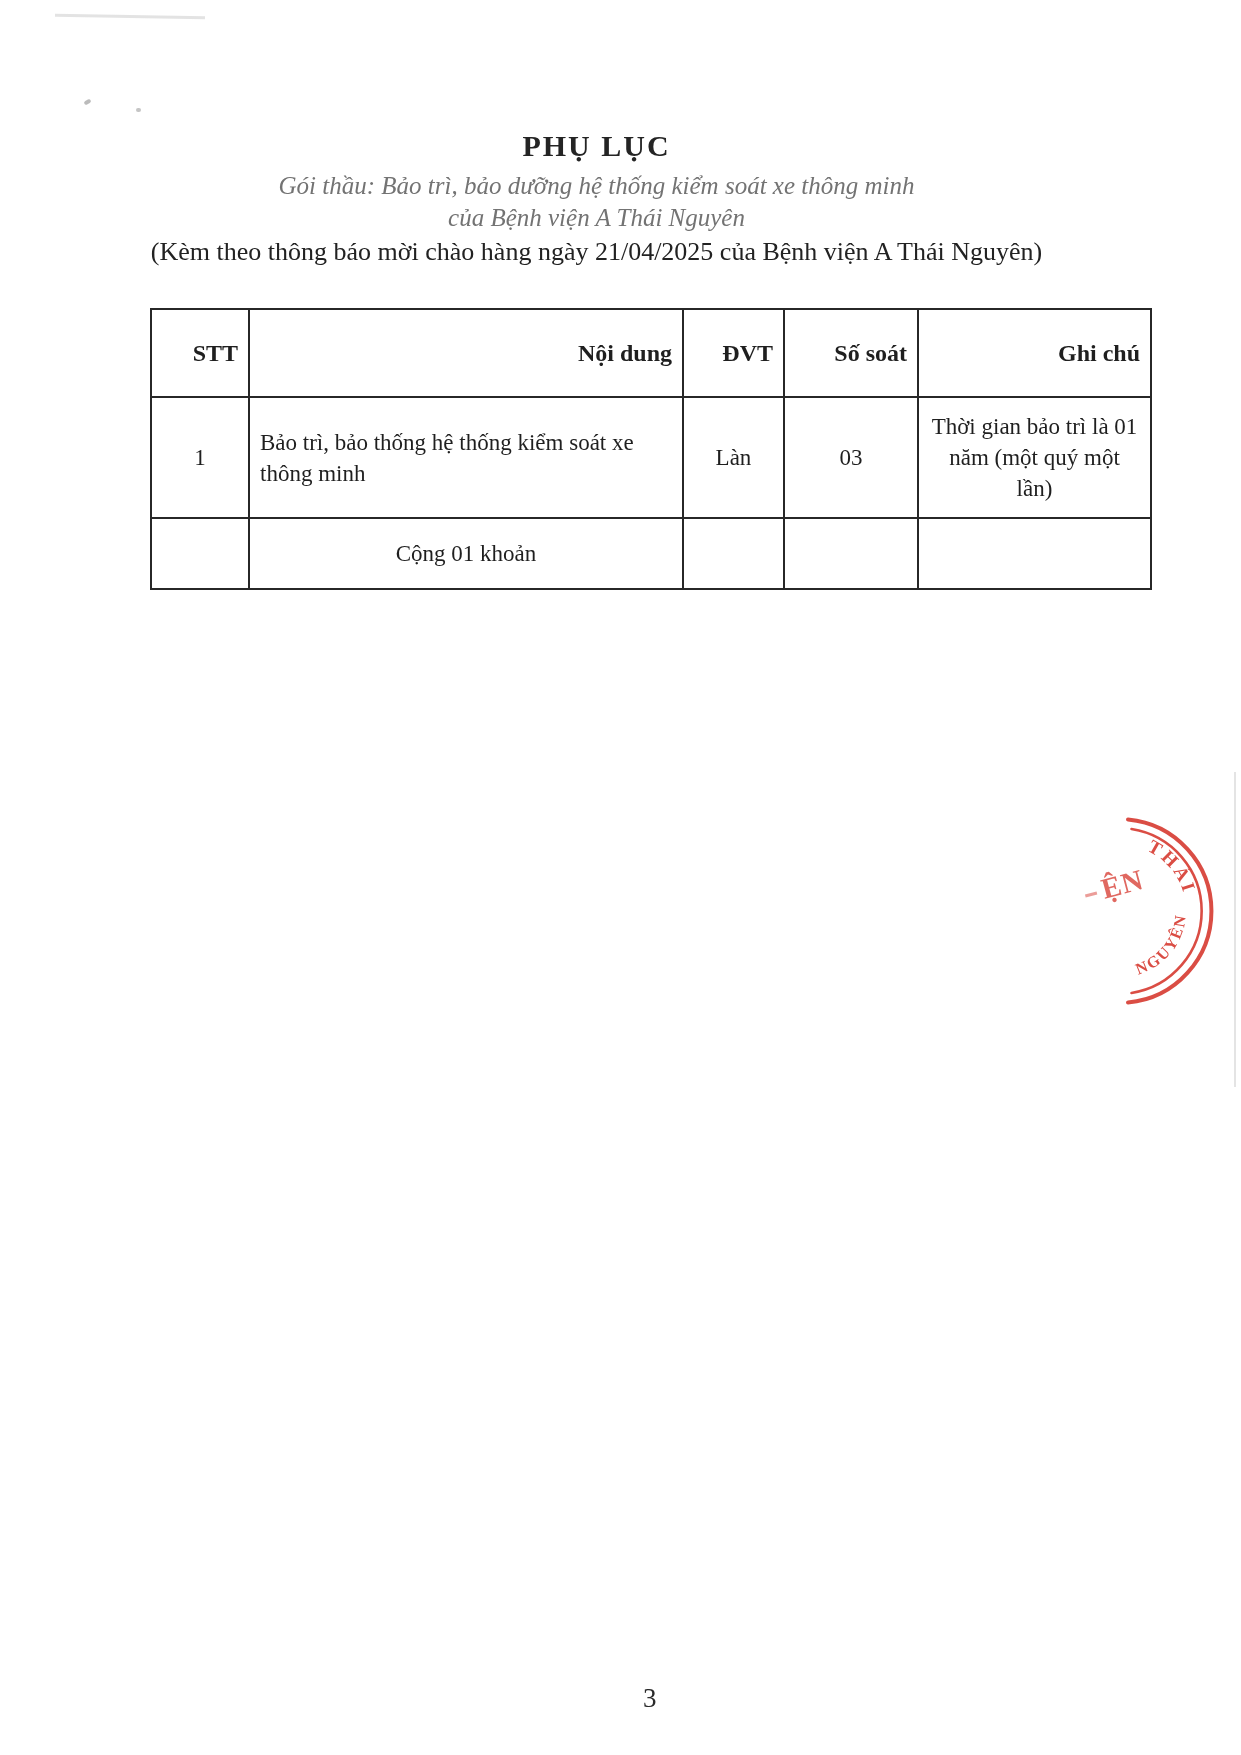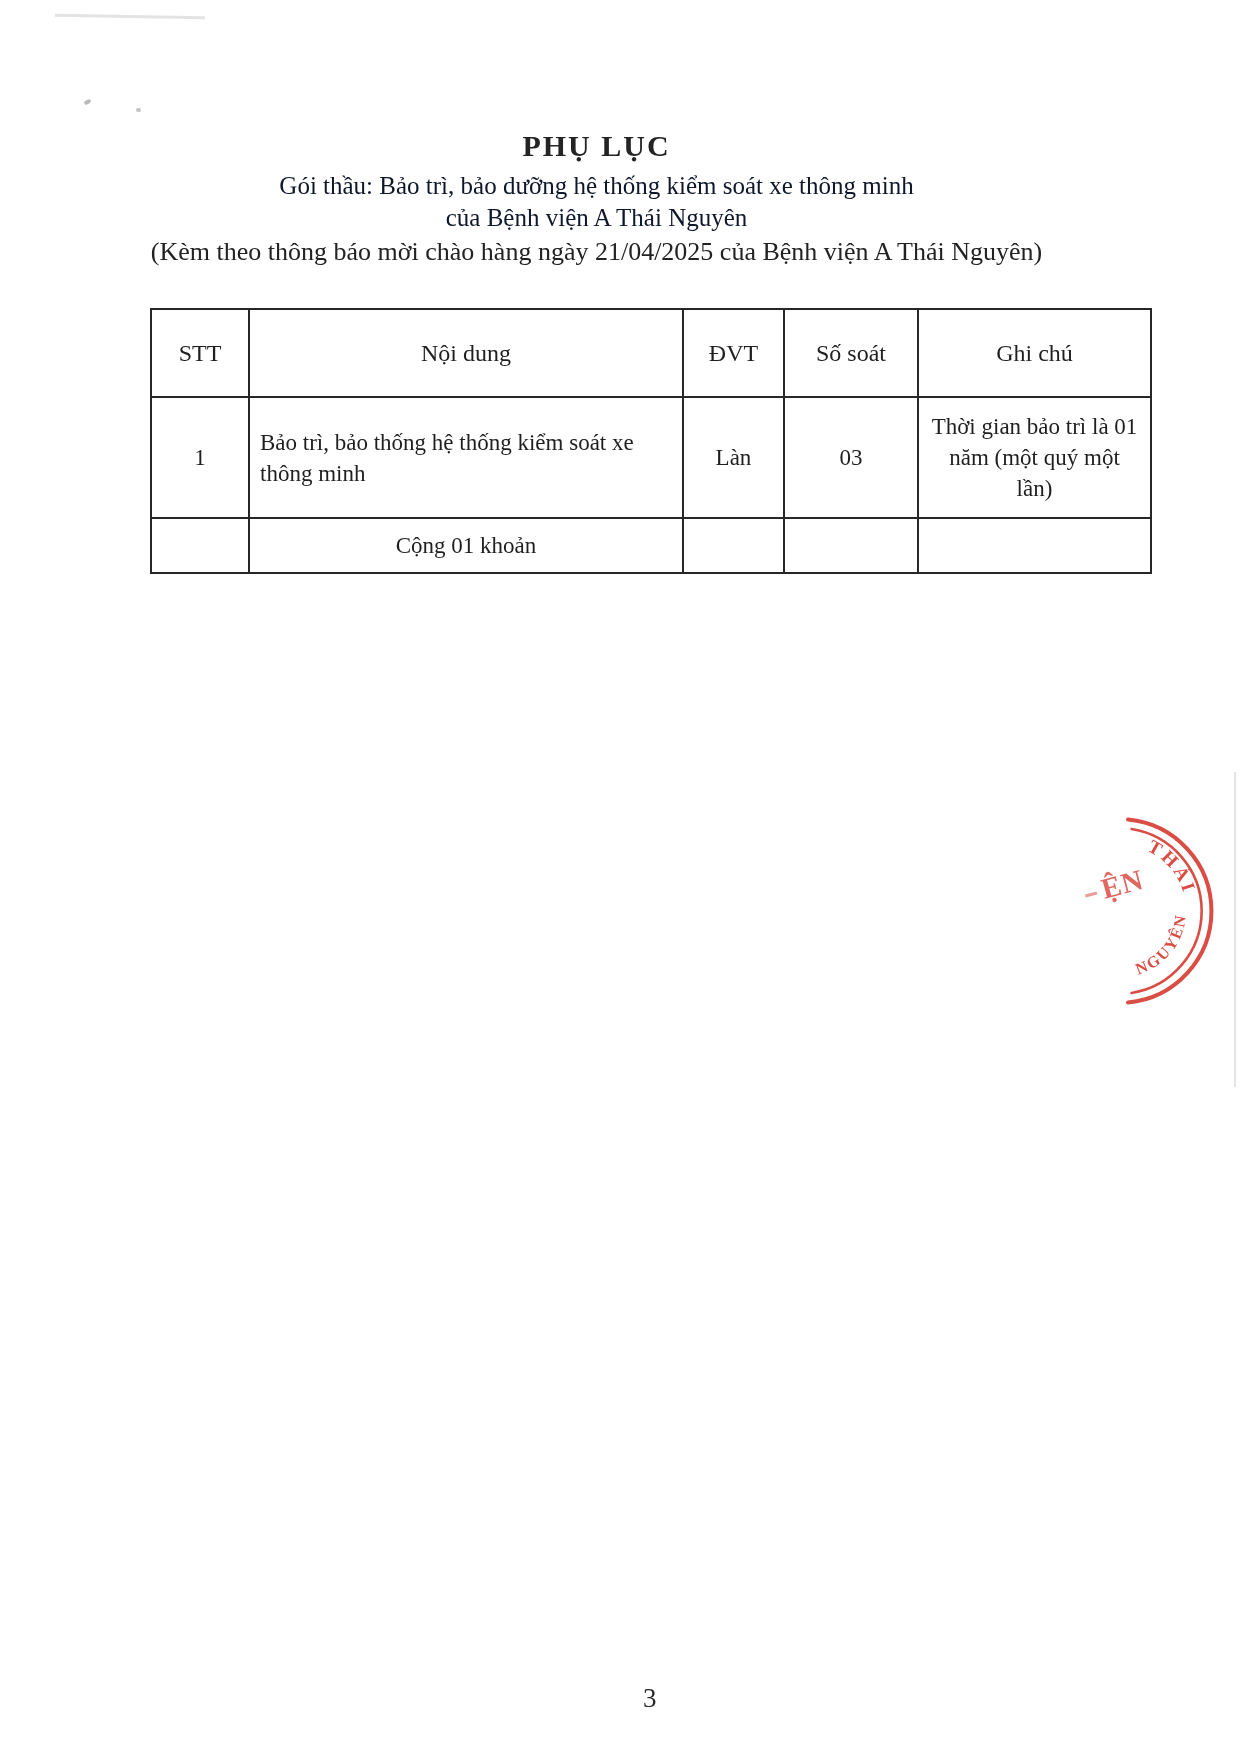--- a/index.html
+++ b/index.html
@@ -21,21 +21,21 @@
   }
   .doc-title{
     font-size:30px;font-weight:bold;letter-spacing:2px;
     line-height:37px;color:#242424;
   }
   .doc-subtitle{
     font-size:31px;font-weight:normal;letter-spacing:1px;
     line-height:36px;color:#2a2a2a;
   }
   .pkg-line{
-    font-size:25px;line-height:32px;color:#0f172a;
+    font-size:25px;line-height:32px;color:#737373;font-style:italic;
   }
   .pkg-line.first{margin-top:6px;}
   .doc-note{
     font-size:26px;line-height:34px;color:#222;
     margin-top:1px;
   }
 
   
   table.goods{
     position:absolute;top:308px;left:150px;
@@ -44,24 +44,24 @@
     background:transparent;
   }
   table.goods td,table.goods th{
     border:2px solid #272727;
     font-size:23px;
     vertical-align:middle;
     padding:4px 10px;
     box-sizing:border-box;
     color:#1f1f1f;
   }
-  table.goods th{font-weight:normal;text-align:center;font-size:24px;}
+  table.goods th{font-weight:bold;text-align:right;font-size:24px;}
   tr.hdr{height:88px;}
   tr.r1{height:121px;}
-  tr.r2{height:55px;}
+  tr.r2{height:71px;}
   td.c-stt,td.c-dvt,td.c-qty{text-align:center;}
   td.c-noidung{text-align:left;padding-left:16px;padding-right:14px;line-height:31px;}
   td.c-ghichu{text-align:center;line-height:31px;padding-left:12px;padding-right:12px;}
   td.c-noidung.total{text-align:center;}
 
   
   .stamp{
     position:absolute;left:1005px;top:796px;
     width:230px;height:230px;
     opacity:0.88;

